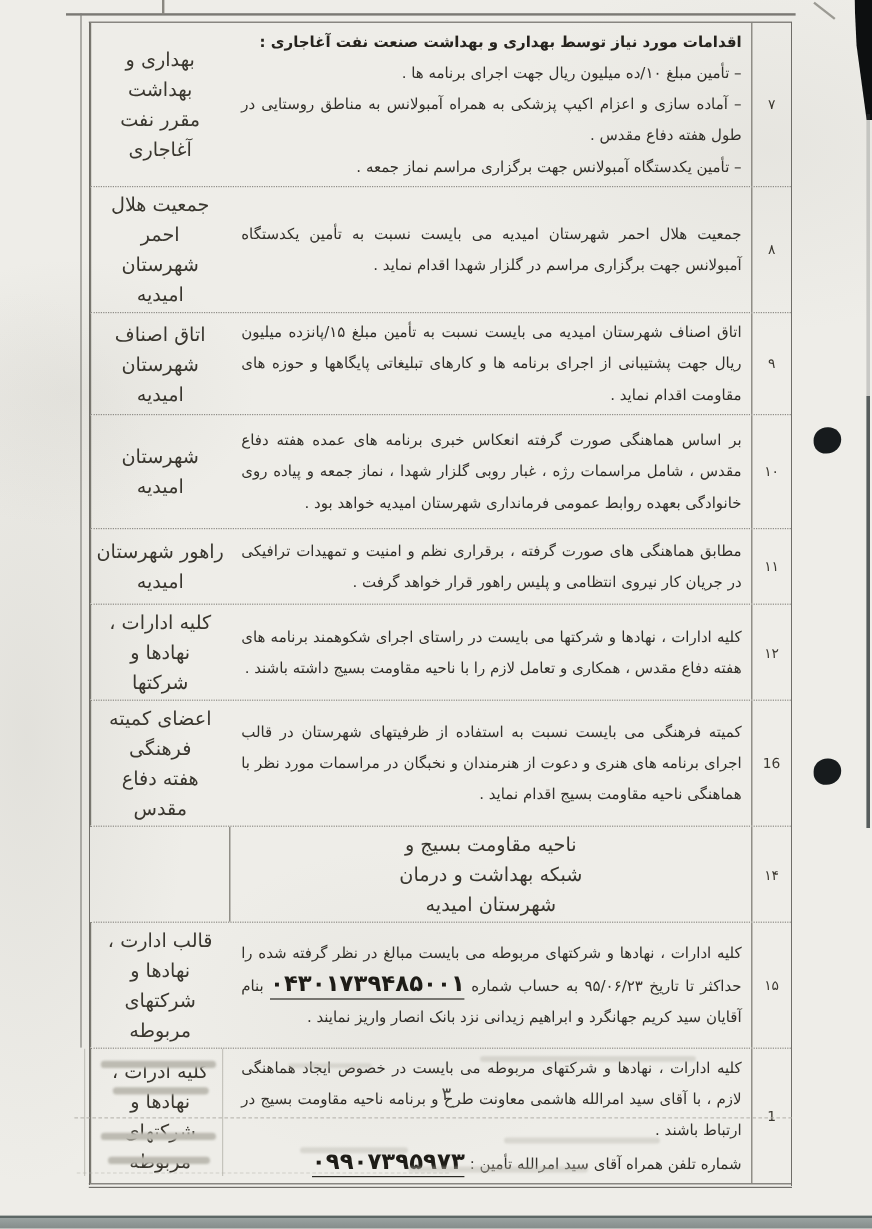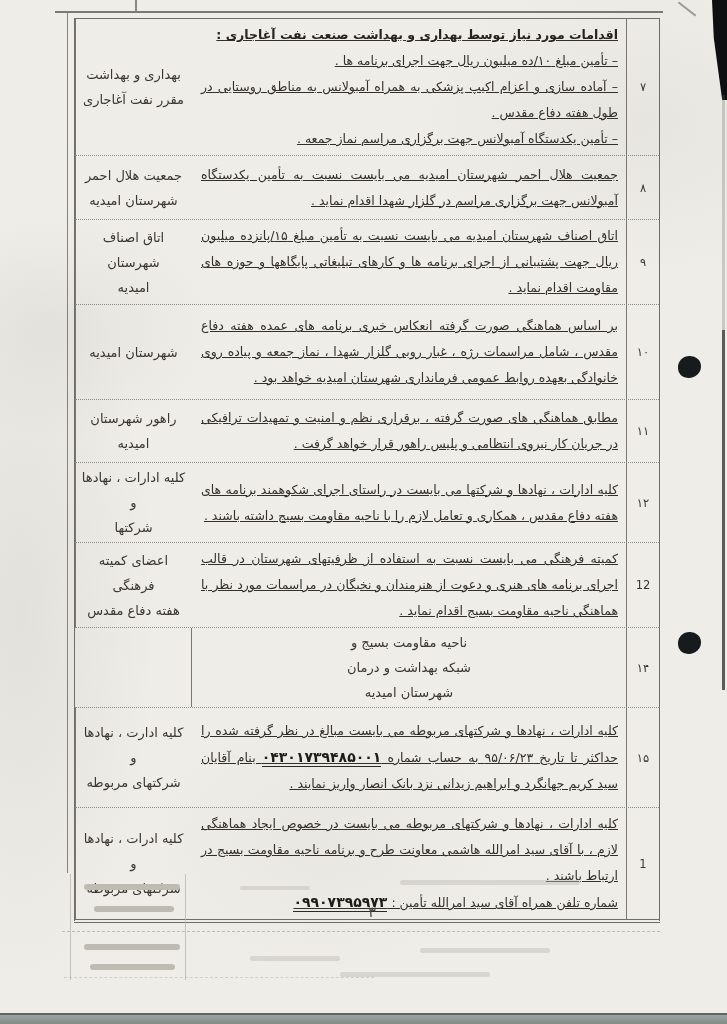--- a/index.html
+++ b/index.html
@@ -49,32 +49,31 @@
   .cell-num {
     border-left:1px solid #79776f;
     display:flex; align-items:center; justify-content:center;
     font-size:11.5px; color:#3a372f;
   }
   .cell-content {
     padding:3px 8px 3px 10px;
     display:flex; flex-direction:column; justify-content:center;
     font-size:12.5px; line-height:26px;
     text-align:justify;
-    text-decoration:underline;
   }
   .cell-content p { margin:0; }
   .cell-org {
     border-left:1px solid #79776f;
     display:flex; flex-direction:column; align-items:center; justify-content:center;
-    text-align:center; font-size:13px; line-height:25px; color:#3a372f;
+    text-align:center; font-size:16px; line-height:25px; color:#3a372f;
     padding:2px 4px;
   }
   .seg-b { font-weight:bold; color:#26231d; }
   .seg-u { border-bottom:1.6px solid #2b2a25; padding-bottom:1px; }
-  .seg-big { font-size:14px; font-weight:bold; letter-spacing:.5px; color:#1e1c17; }
+  .seg-big { font-size:19px; font-weight:bold; letter-spacing:.5px; color:#1e1c17; }
   .para-bold { font-weight:bold; color:#26231d; }
 
   
   .ghost { position:absolute; left:0; top:0; width:727px; height:1024px; pointer-events:none; }
   .ghost .vline { position:absolute; width:1px; background:#b7b5ae; opacity:.75; }
   .ghost .hline { position:absolute; height:1px; border-top:1px dashed #b2b0a9; opacity:.8; }
   .smudge { position:absolute; height:6px; border-radius:3px; background:#bdbbb2; filter:blur(.7px); }
   .smudge.light { opacity:.45; }
   .page-number { position:absolute; left:368px; top:903px; font-size:15px; color:#4a4843; }
 </style>
@@ -149,21 +148,21 @@
         <div class="cell-num">۱۲</div>
         <div class="cell-content">
           <p><span>کلیه ادارات ، نهادها و شرکتها می بایست در راستای اجرای شکوهمند برنامه های هفته دفاع مقدس ، همکاری و تعامل لازم را با ناحیه مقاومت بسیج داشته باشند .</span></p>
         </div>
         <div class="cell-org">
           <div>کلیه ادارات ، نهادها و</div>
           <div>شرکتها</div>
         </div>
       </div>
       <div class="trow" style="min-height: 77px;">
-        <div class="cell-num">12</div>
+        <div class="cell-num">16</div>
         <div class="cell-content">
           <p><span>کمیته فرهنگی می بایست نسبت به استفاده از ظرفیتهای شهرستان در قالب اجرای برنامه های هنری و دعوت از هنرمندان و نخبگان در مراسمات مورد نظر با هماهنگی ناحیه مقاومت بسیج اقدام نماید .</span></p>
         </div>
         <div class="cell-org">
           <div>اعضای کمیته فرهنگی</div>
           <div>هفته دفاع مقدس</div>
         </div>
       </div>
       <div class="trow" style="min-height: 77px;">
         <div class="cell-num">۱۴</div>
@@ -172,21 +171,21 @@
           <div>شبکه بهداشت و درمان</div>
           <div>شهرستان امیدیه</div>
         </div>
       </div>
       <div class="trow" style="min-height: 100px;">
         <div class="cell-num">۱۵</div>
         <div class="cell-content">
           <p><span>کلیه ادارات ، نهادها و شرکتهای مربوطه می بایست مبالغ در نظر گرفته شده را حداکثر تا تاریخ </span><span>۹۵/۰۶/۲۳</span><span> به حساب شماره </span><span class="seg-b seg-u seg-big">۰۴۳۰۱۷۳۹۴۸۵۰۰۱</span><span> بنام آقایان سید کریم جهانگرد و ابراهیم زیدانی نزد بانک انصار واریز نمایند .</span></p>
         </div>
         <div class="cell-org">
-          <div>کلیه ادارت ، نهادها و</div>
+          <div>قالب ادارت ، نهادها و</div>
           <div>شرکتهای مربوطه</div>
         </div>
       </div>
       <div class="trow" style="min-height: 92px;">
         <div class="cell-num">1</div>
         <div class="cell-content">
           <p><span>کلیه ادارات ، نهادها و شرکتهای مربوطه می بایست در خصوص ایجاد هماهنگی لازم ، با آقای سید امرالله هاشمی معاونت طرح و برنامه ناحیه مقاومت بسیج در ارتباط باشند .</span></p>
           <p><span>شماره تلفن همراه آقای سید امرالله تأمین : </span><span class="seg-b seg-u seg-big">۰۹۹۰۷۳۹۵۹۷۳</span></p>
         </div>
         <div class="cell-org">

